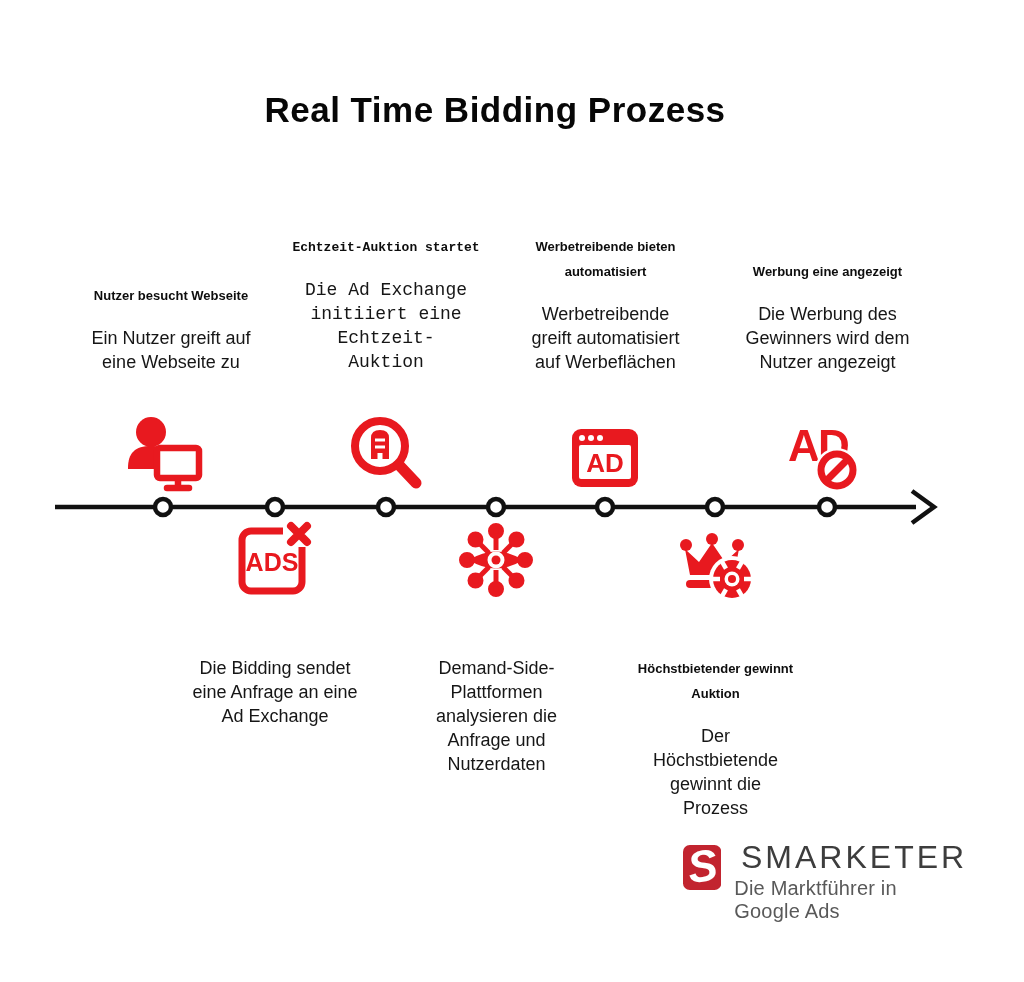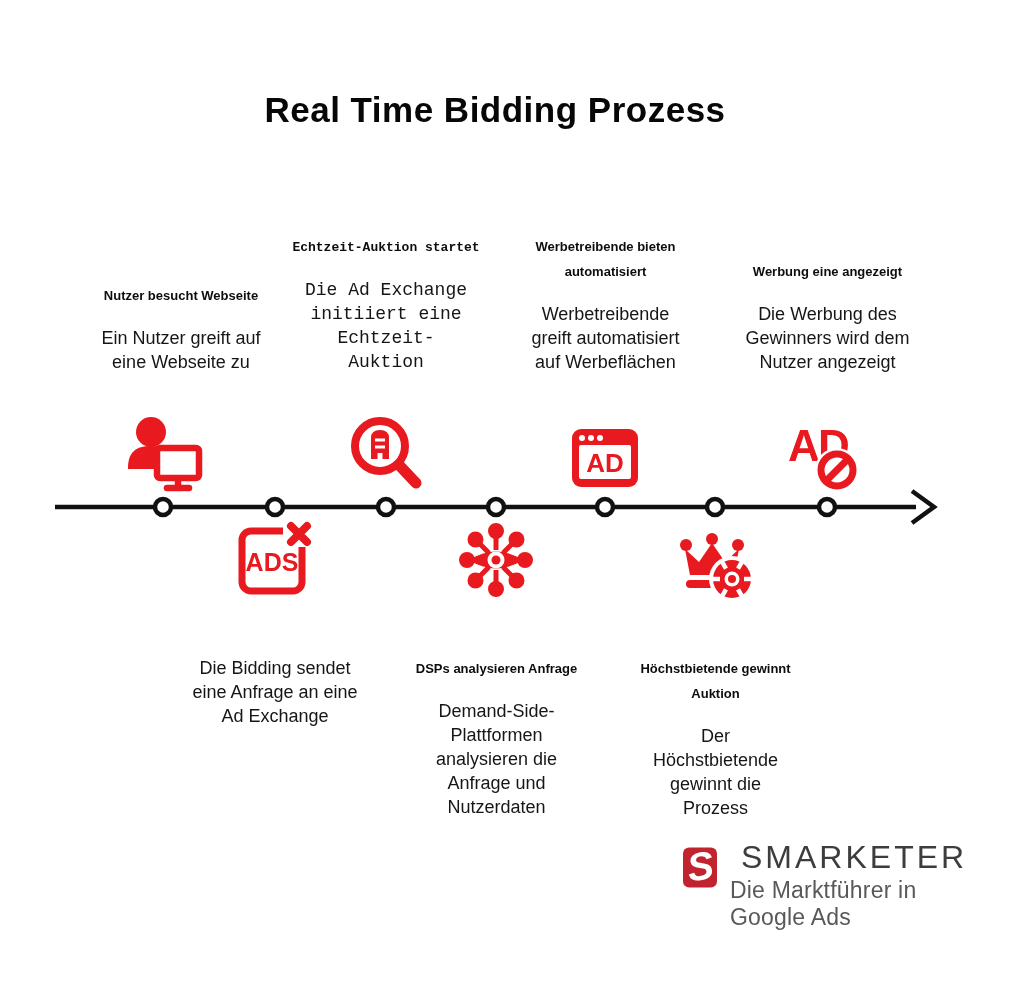--- a/index.html
+++ b/index.html
@@ -14,56 +14,55 @@
   .step-text { position:absolute; text-align:center; }
   .step-top { top:160px; height:214px; display:flex; flex-direction:column; justify-content:flex-end; }
   .step-bottom { top:656px; }
   .step-heading { font-size:13px; line-height:25px; font-weight:bold; color:#0d0d0d; margin:0 0 18px 0; }
   .step-body { font-size:18px; line-height:24px; color:#161616; margin:0; padding:0 12px; }
   .pad14 { padding:0 14px; }
   .icon { position:absolute; width:84px; height:84px; }
   .timeline { position:absolute; left:0; top:482px; }
   .logo { position:absolute; left:683px; top:841px; display:flex; align-items:flex-start; gap:13px; }
   .logo-brand { font-size:32px; letter-spacing:3px; color:#3d3d3d; line-height:33px;text-align:right; }
-  .logo-tagline { font-size:23px; color:#595959; letter-spacing:.2px; margin-top:3px; }
+  .logo-tagline { font-size:20px; color:#595959; letter-spacing:.2px; margin-top:3px; }
   svg text { font-family:"Liberation Sans","DejaVu Sans",sans-serif; }
 </style>
 </head>
 <body>
 
 <div class="canvas">
 
   <h1 class="title">Real Time Bidding Prozess</h1>
 
-  <div class="step-text step-top" style="left:86px;width:190px;justify-content:flex-end;">
+  <div class="step-text step-top" style="left:76px;width:190px;justify-content:flex-end;">
     <h2 class="step-heading">Nutzer besucht Webseite</h2>
     <p class="step-body">Ein Nutzer greift auf eine Webseite zu</p>
   </div>
   <div class="step-text step-top" style="left:291px;width:190px;font-family:Liberation Mono, monospace;">
     <h2 class="step-heading">Echtzeit-Auktion startet</h2>
     <p class="step-body">Die Ad Exchange initiiert eine Echtzeit-Auktion</p>
   </div>
   <div class="step-text step-top" style="left:518px;width:175px;">
     <h2 class="step-heading">Werbetreibende bieten automatisiert</h2>
     <p class="step-body">Werbetreibende greift automatisiert auf Werbeflächen</p>
   </div>
   <div class="step-text step-top" style="left:730px;width:195px;">
     <h2 class="step-heading">Werbung eine angezeigt</h2>
     <p class="step-body">Die Werbung des Gewinners wird dem Nutzer angezeigt</p>
   </div>
 
   <div class="step-text step-bottom" style="left:170px;width:210px;">
     <p class="step-body">Die Bidding sendet eine Anfrage an eine Ad Exchange</p>
   </div>
   <div class="step-text step-bottom" style="left:404px;width:185px;">
-    <h2 class="step-heading">DSPs analysieren Anfrage</h2>
     <p class="step-body pad14">Demand-Side-Plattformen analysieren die Anfrage und Nutzerdaten</p>
   </div>
   <div class="step-text step-bottom" style="left:628px;width:175px;">
-    <h2 class="step-heading">Höchstbietende gewinnt Auktion</h2>
+    <h2 class="step-heading">Höchstbietender gewinnt Auktion</h2>
     <p class="step-body pad14">Der Höchstbietende gewinnt die Prozess</p>
   </div>
 
   <svg class="timeline" width="1024" height="50" viewBox="0 0 1024 50">
     <line x1="55" y1="25" x2="916" y2="25" stroke="#111111" stroke-width="4.5"></line>
     <path d="M912 9 L934 25 L912 41" fill="none" stroke="#111111" stroke-width="4.5"></path>
     <g fill="#ffffff" stroke="#111111" stroke-width="4.5">
       <circle cx="163" cy="25" r="8"></circle>
         <circle cx="275" cy="25" r="8"></circle>
       <circle cx="386" cy="25" r="8"></circle>

